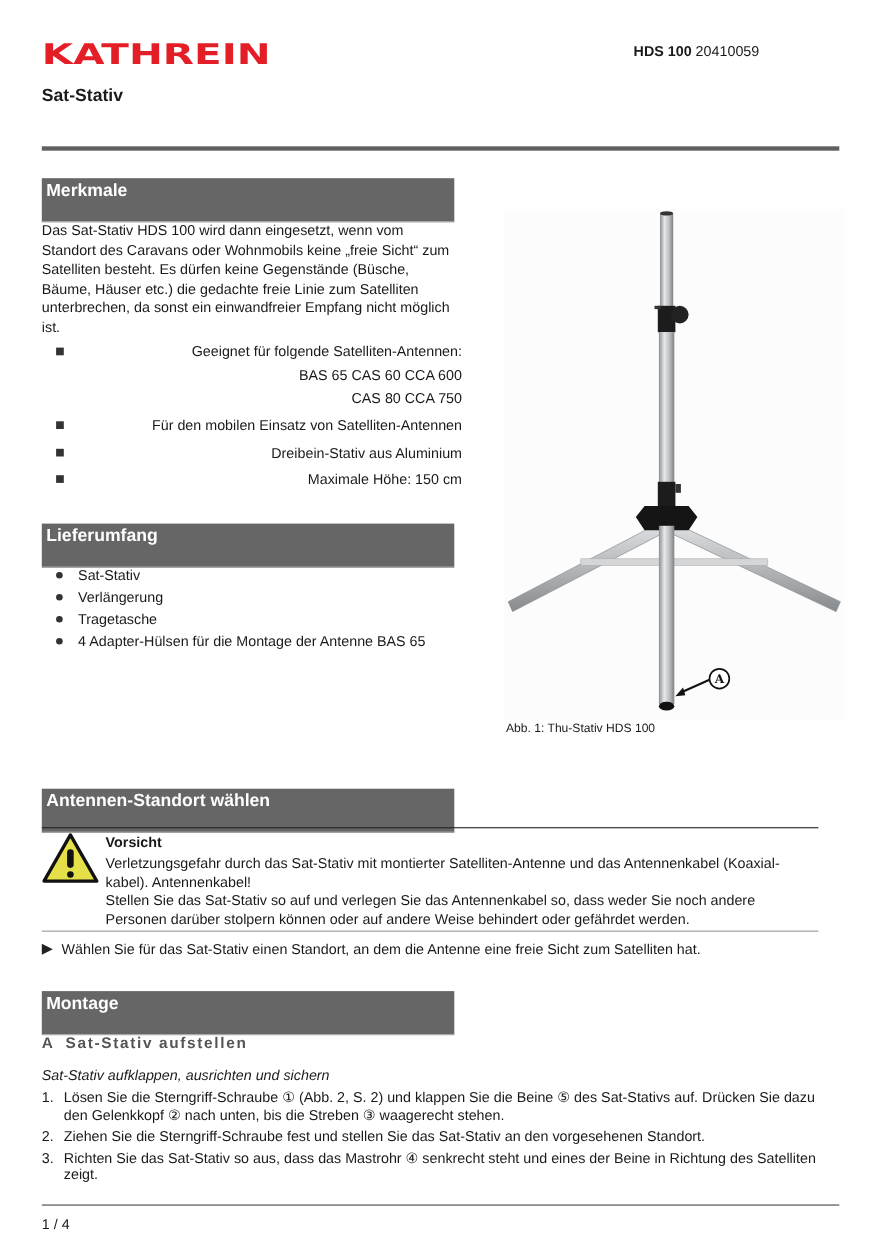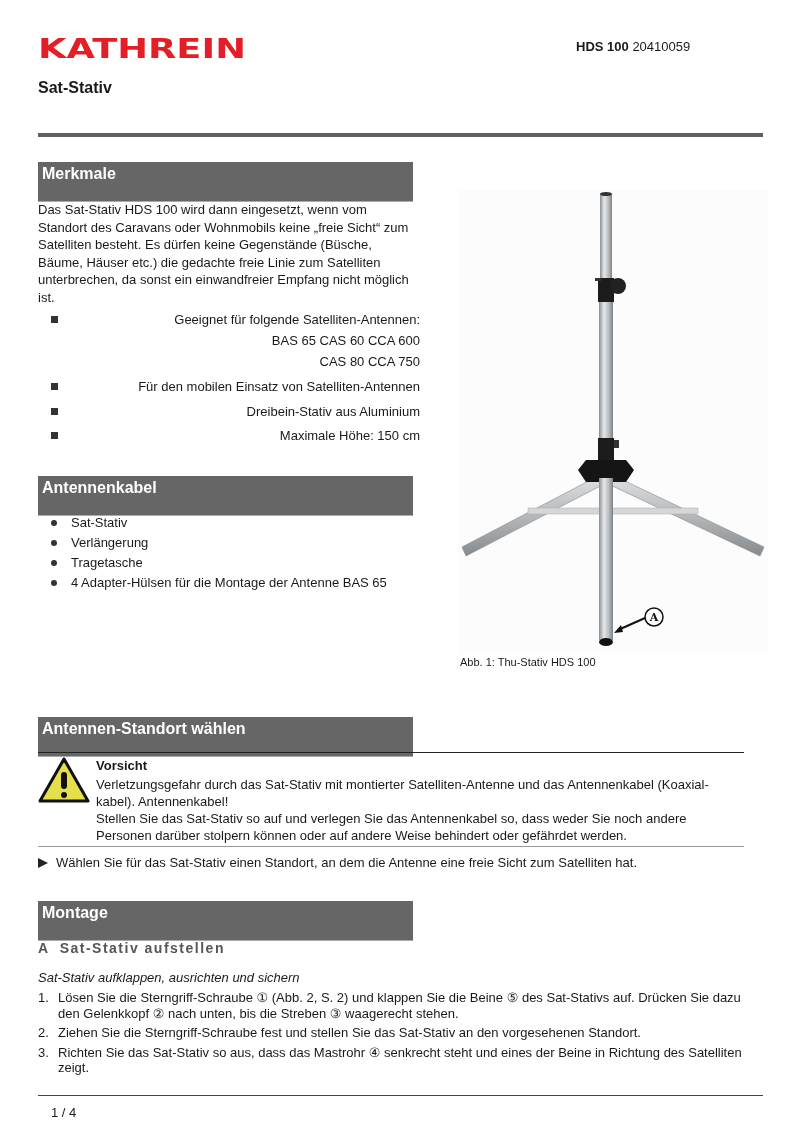--- a/index.html
+++ b/index.html
@@ -45,21 +45,21 @@
 
   .sub-head { left: 38px; top: 940px; font-weight: bold; font-size: 14px; color: #555; letter-spacing: 1.5px; }
   .sub-head .letter { margin-right: 10px; }
   .step-intro { left: 38px; top: 970px; font-style: italic; font-size: 13px; }
 
   .steps { left: 38px; top: 990px; width: 712px; }
   .step { position: relative; padding-left: 20px; line-height: 15.5px; margin-bottom: 4px; }
   .step .num { position: absolute; left: 0; top: 0; }
 
   .bottom-rule { left: 38px; top: 1095px; width: 725px; height: 1px; background: #444; }
-  .page-num { left: 51px; top: 1105px; font-size: 13px; }
+  .page-num { left: 38px; top: 1105px; font-size: 13px; }
 </style>
 </head>
 <body>
 
 <svg class="abs logo" viewBox="0 0 208 24">
   <text x="0" y="22" font-family="DejaVu Sans, sans-serif" font-weight="bold" font-size="26" fill="#e41e26" textLength="208" lengthAdjust="spacingAndGlyphs">KATHREIN</text>
 </svg>
 <div class="abs header-code">
   <b>HDS 100</b>
   <span>20410059</span>
@@ -84,21 +84,21 @@
   <div class="sq-item">
     <span class="bullet"></span>
     <span>Dreibein-Stativ aus Aluminium</span>
   </div>
   <div class="sq-item">
     <span class="bullet"></span>
     <span>Maximale Höhe: 150 cm</span>
   </div>
 </div>
 
-<div class="section-head" style="top:476px;">Antennenkabel</div>
+<div class="section-head" style="top:476px;">Lieferumfang</div>
 <div class="abs dot-list">
   <div class="dot-item"><span class="bullet"></span><span>Sat-Stativ</span></div>
   <div class="dot-item"><span class="bullet"></span><span>Verlängerung</span></div>
   <div class="dot-item"><span class="bullet"></span><span>Tragetasche</span></div>
   <div class="dot-item"><span class="bullet"></span><span>4 Adapter-Hülsen für die Montage der Antenne BAS 65</span></div>
 </div>
 
 <svg class="abs figure" viewBox="0 0 310 465">
   <defs>
     <linearGradient id="pole" x1="0" x2="1" y1="0" y2="0">

